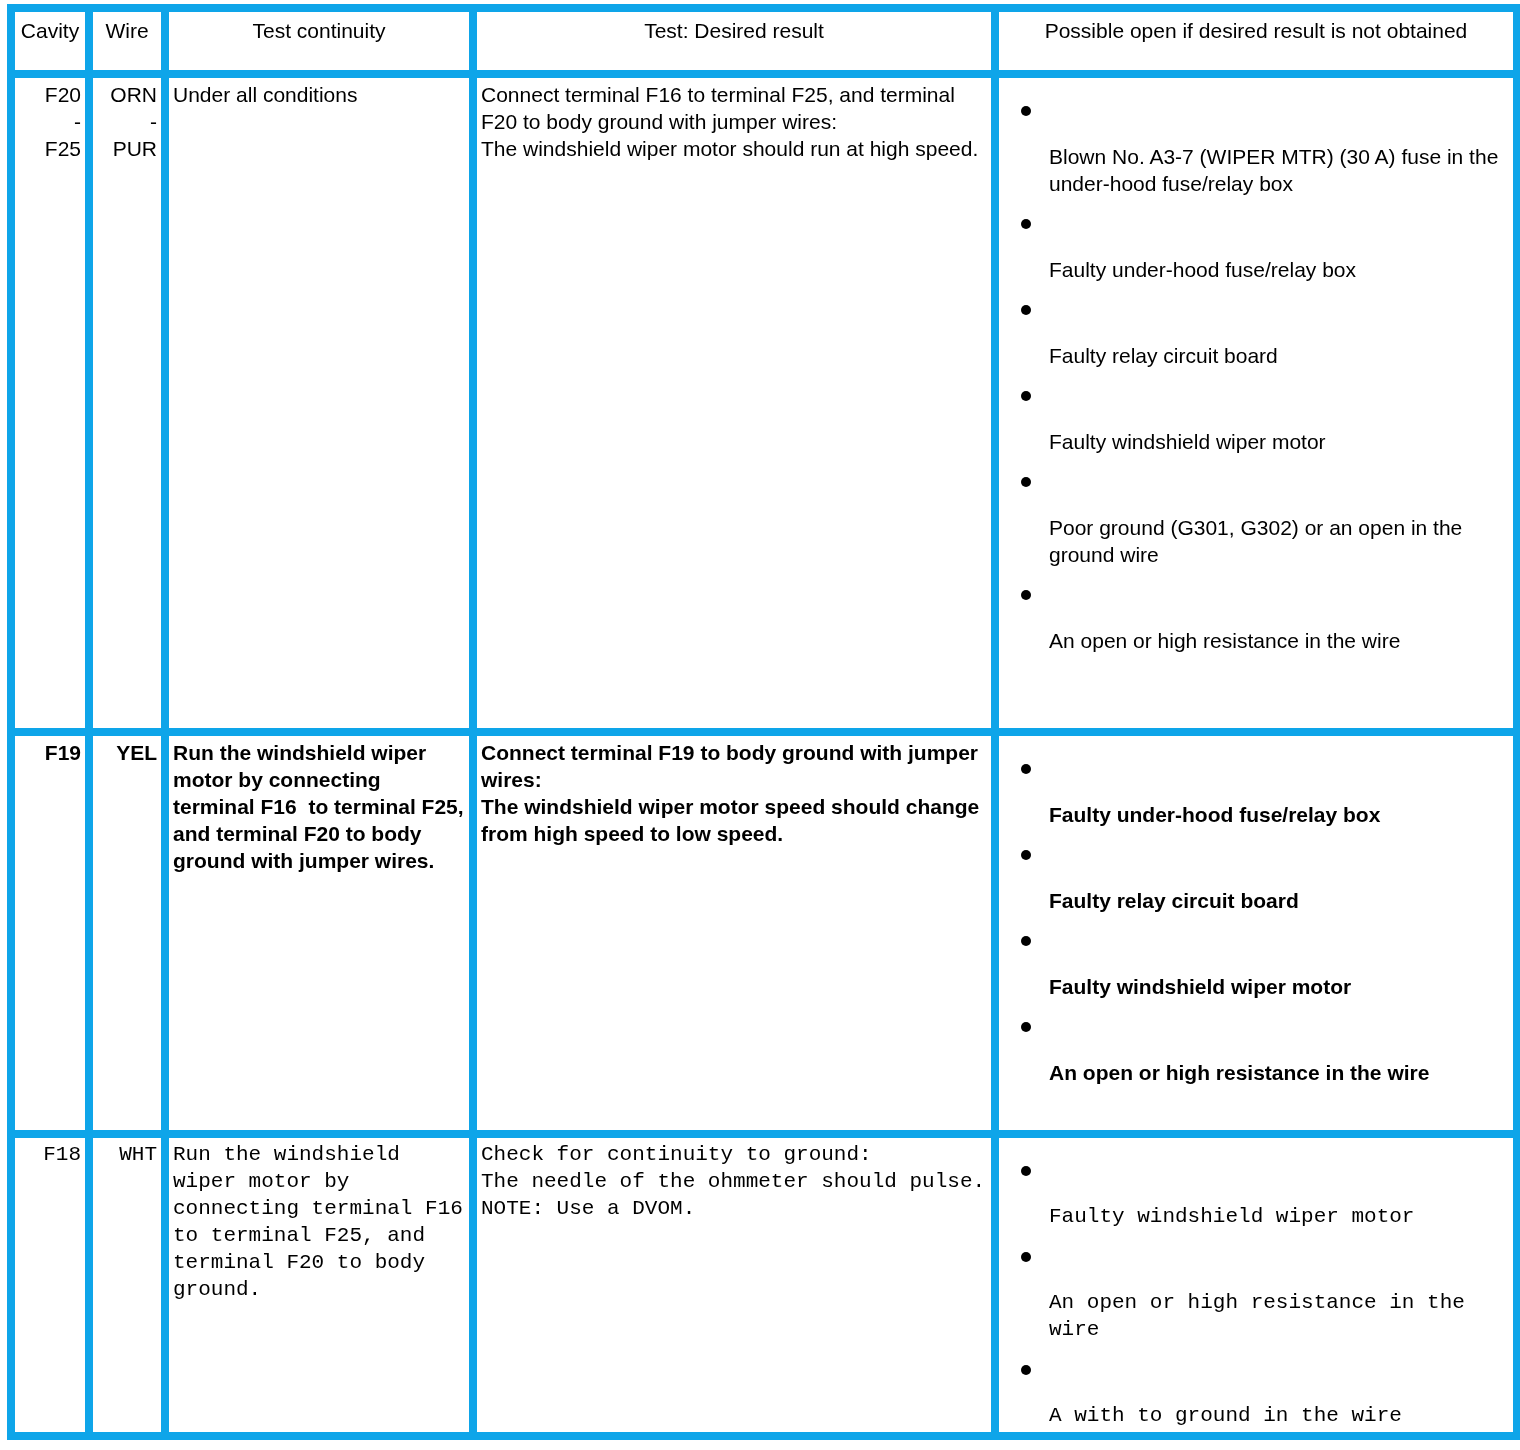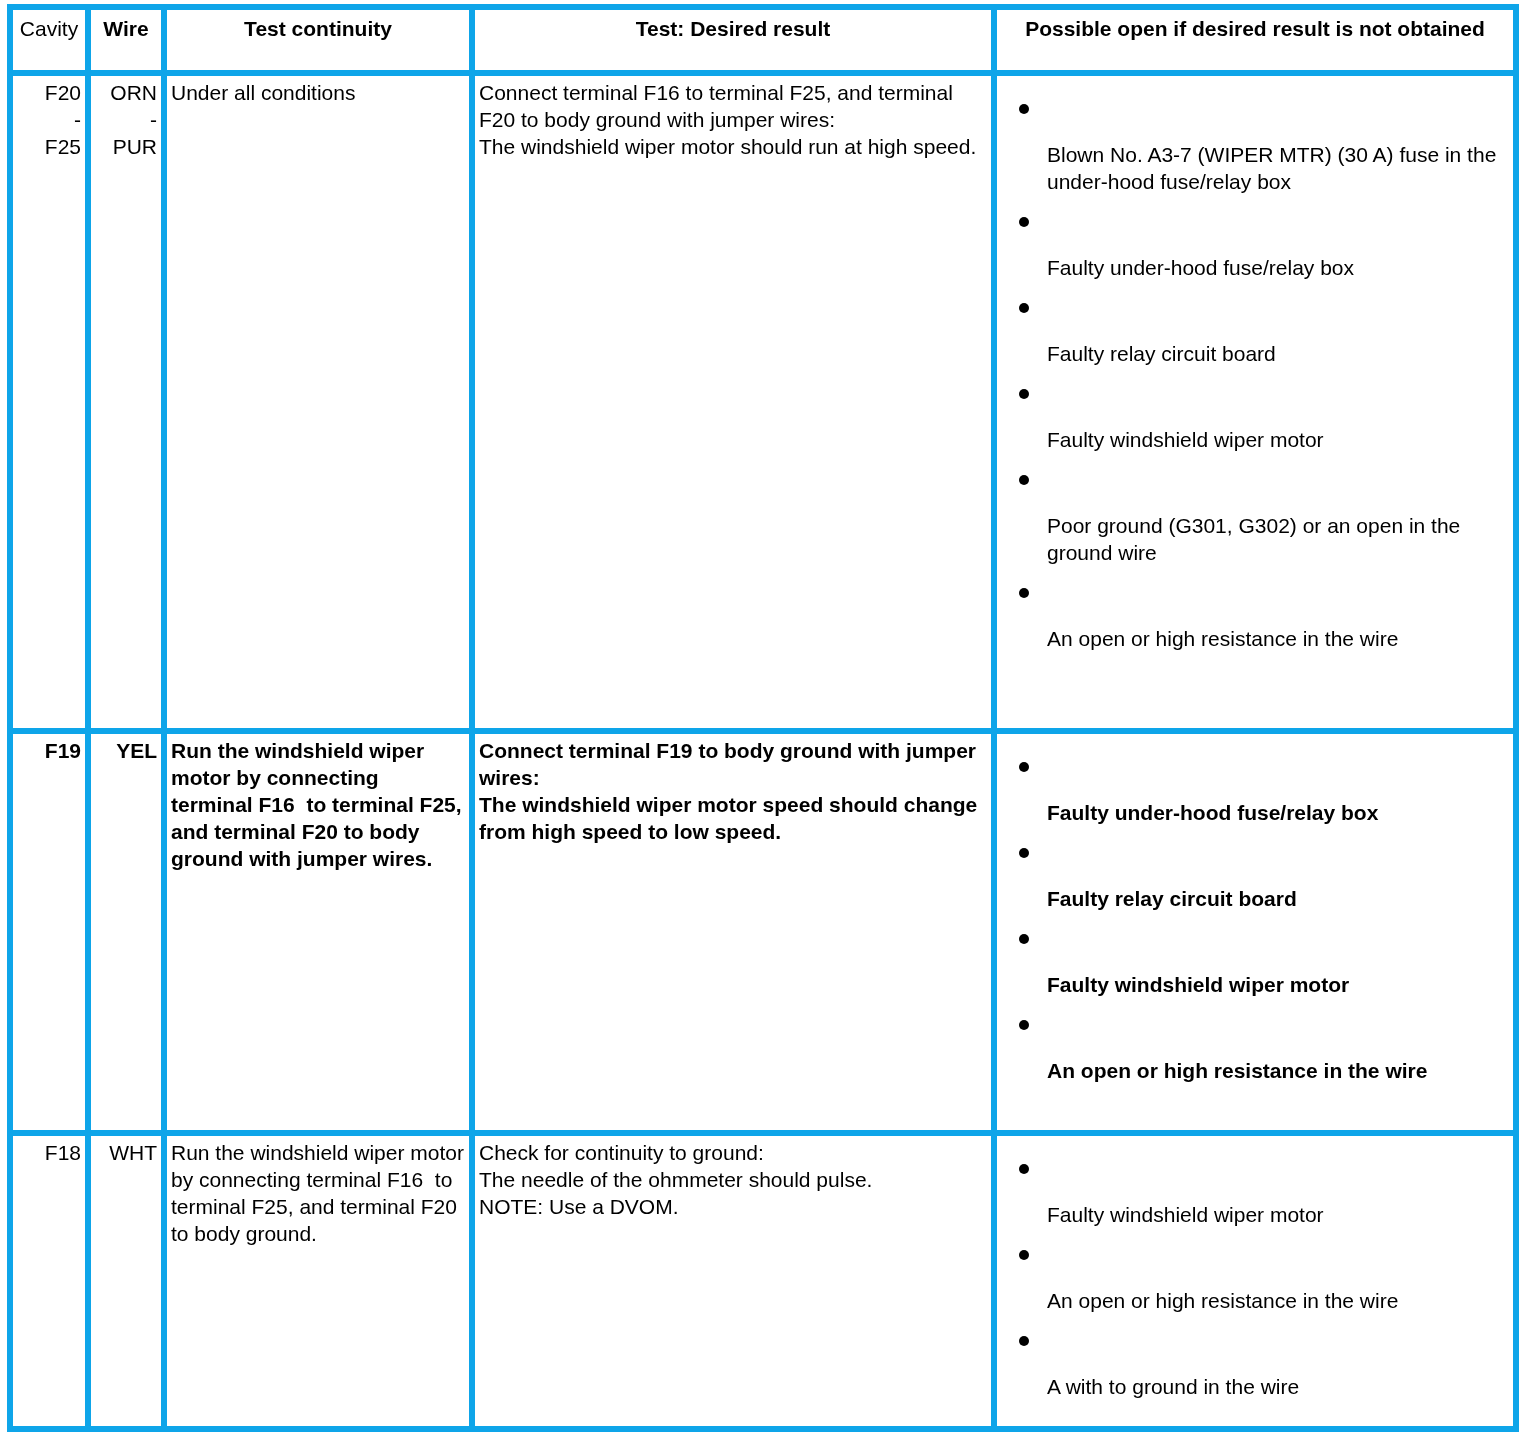--- a/index.html
+++ b/index.html
@@ -22,29 +22,29 @@
     height: 1450px;
     padding: 4px 7px;
   }
   table.test-table {
     border-collapse: collapse;
     table-layout: fixed;
     width: 1506px;
     border: 3px solid #000;
   }
   th, td {
-    border: 6px solid #0ea5e9;
+    border: 8px solid #0ea5e9;
     vertical-align: top;
     padding: 3px 4px;
     box-sizing: border-box;
     overflow: hidden;
   }
   th {
     text-align: center;
-    font-weight: bold;
+    font-weight: normal;
     padding-top: 5px;
     padding-bottom: 5px;
   }
   th[data-name="col-header-cavity"] { font-weight: normal; }
   thead tr { height: 66px; }
 
   col.c-cavity   { width: 78px; }
   col.c-wire     { width: 76px; }
   col.c-cond     { width: 308px; }
   col.c-result   { width: 522px; }
@@ -168,21 +168,21 @@
               <span class="cause-dot" data-name="bullet-icon"></span>
               <div class="cause-text" data-name="cause-text">Faulty windshield wiper motor</div>
             </div>
             <div class="cause-item" data-name="cause-item">
               <span class="cause-dot" data-name="bullet-icon"></span>
               <div class="cause-text" data-name="cause-text">An open or high resistance in the wire</div>
             </div>
           </td>
   </tr>
 
-  <tr data-name="table-row" style="height: 296px;">
+  <tr data-name="table-row" style="height: 296px; font-family: Liberation Mono, monospace;">
     <td class="cavity-cell" data-name="cavity-cell">
             <div class="line" data-name="cavity-value">F18</div>
           </td>
     <td class="wire-cell" data-name="wire-cell">
             <div class="line" data-name="wire-color-value">WHT</div>
           </td>
     <td class="condition-cell" data-name="test-condition-cell">
             <div class="para" data-name="test-condition-text">Run the windshield wiper motor by connecting terminal F16  to terminal F25, and terminal F20 to body ground.</div>
           </td>
     <td class="result-cell" data-name="desired-result-cell">

